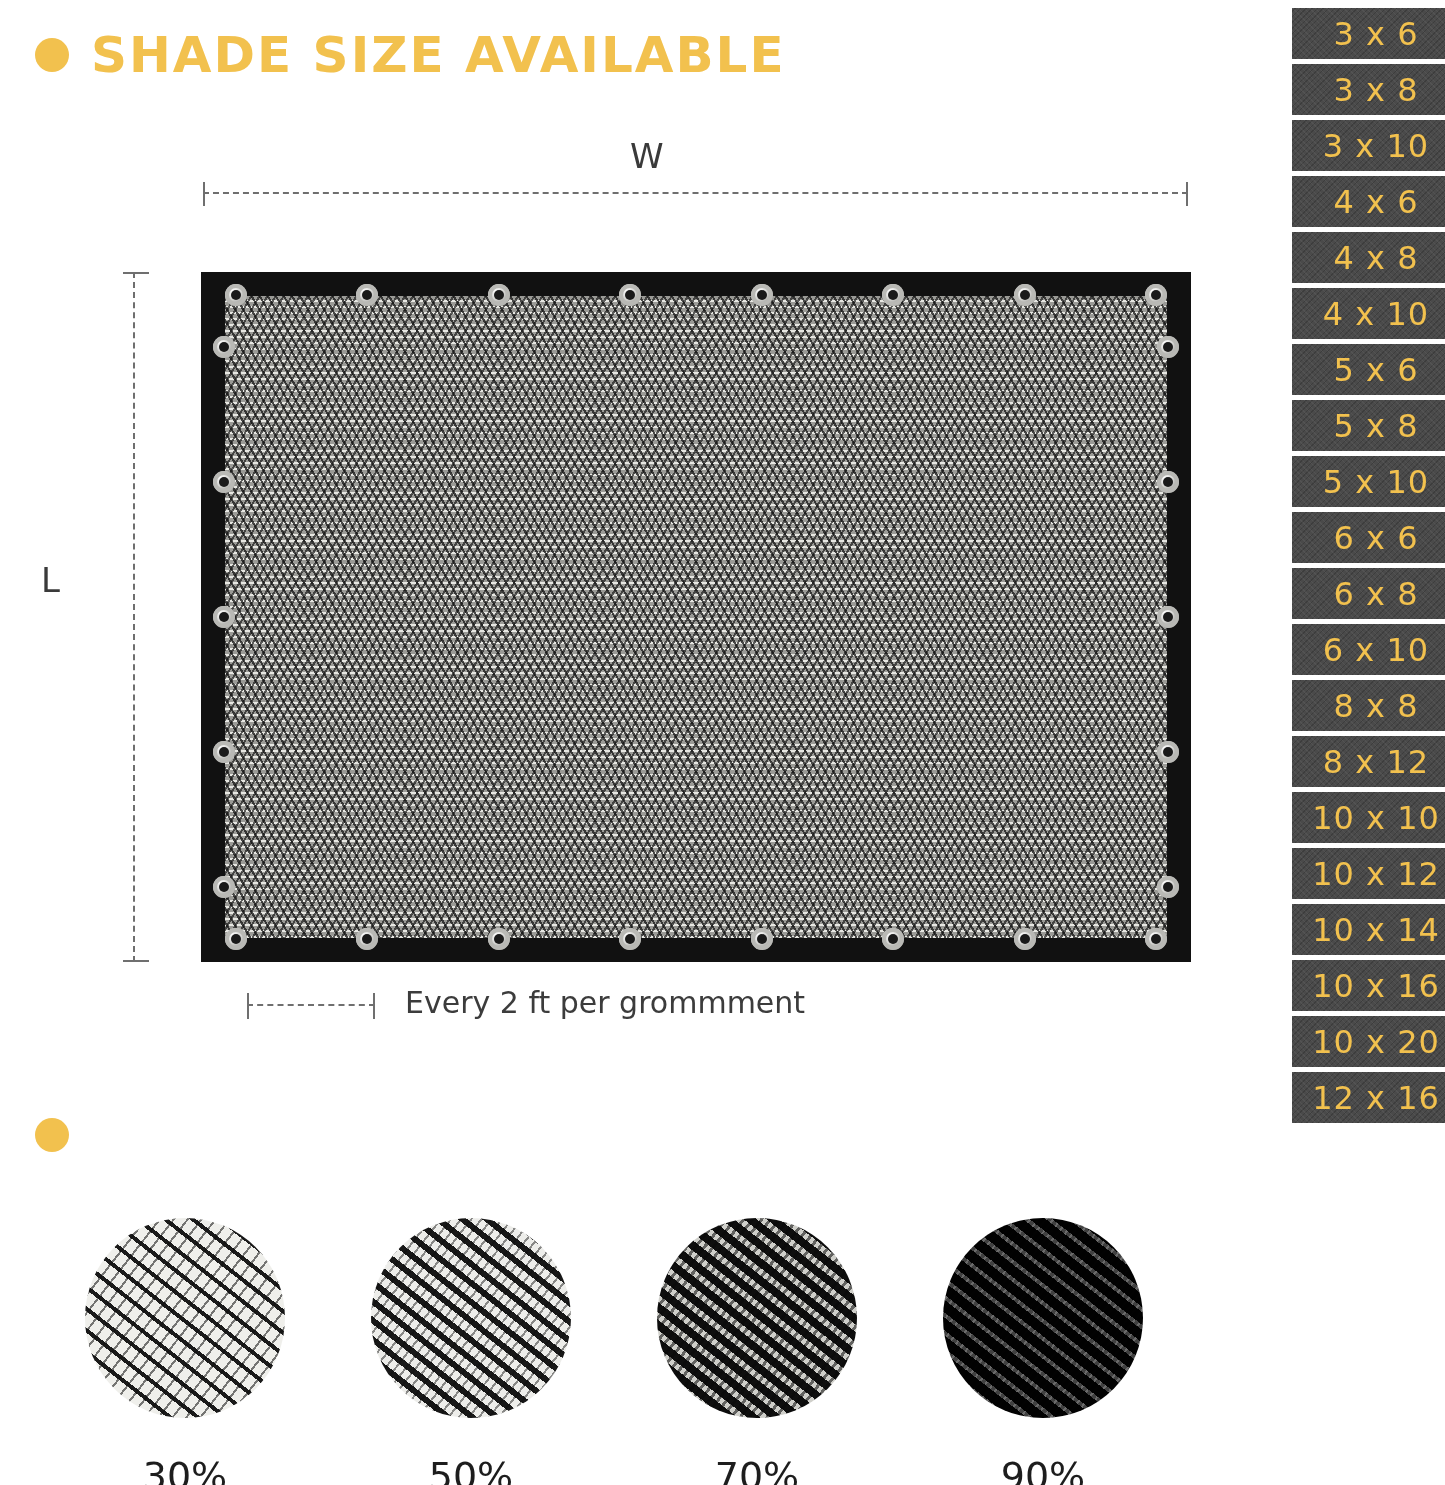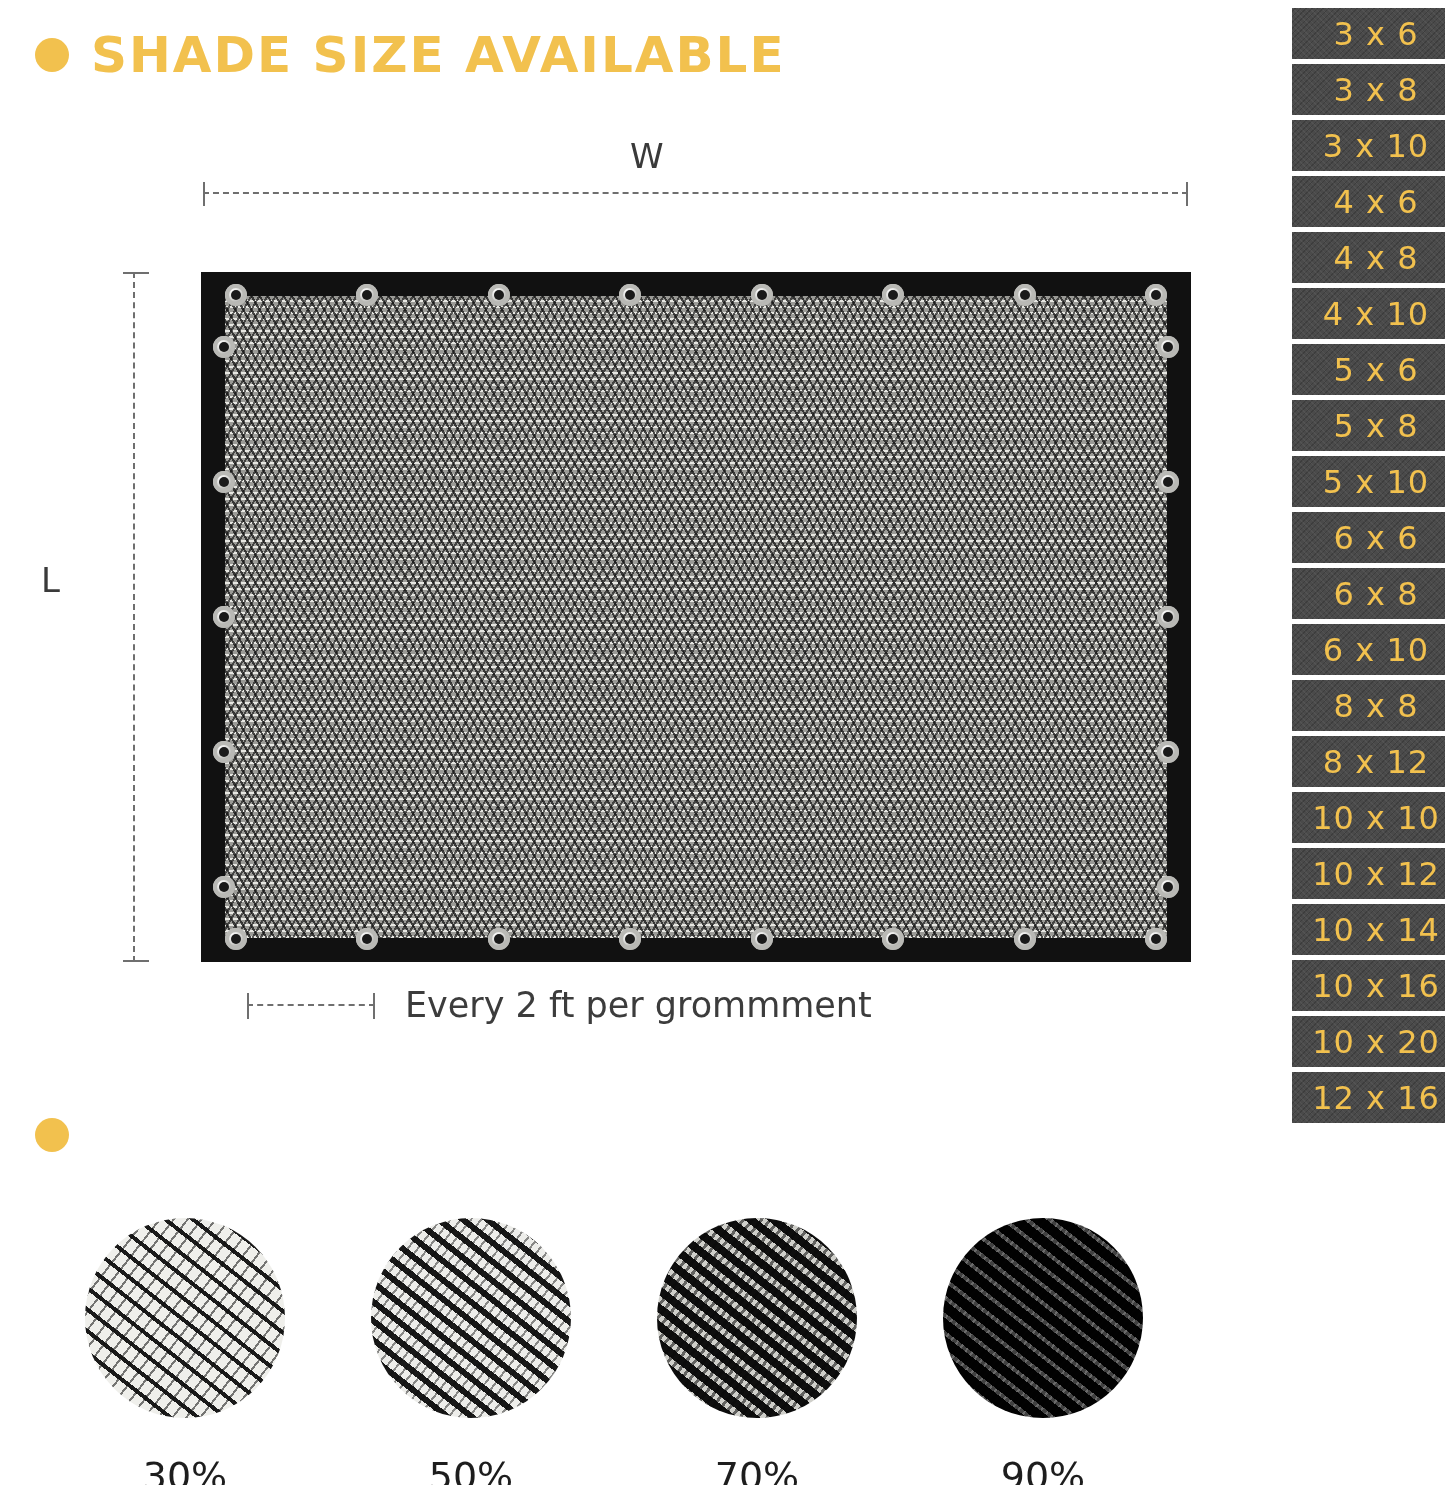--- a/index.html
+++ b/index.html
@@ -126,21 +126,21 @@
     left: 6px; top: 6px;
     width: 10px; height: 10px;
     border-radius: 50%;
     background: #1a1a1a;
   }
 
   
   #grommet-caption {
     position: absolute;
     left: 380px; top: 865px;
-    font-size: 35px;
+    font-size: 30px;
     color: #3c3c3c;
     font-family: "DejaVu Sans", sans-serif;
     text-align: right;
   }
   #grommet-gap {
     position: absolute;
     left: 222px; top: 884px;
     width: 128px; height: 20px;
     border-top: 2px dashed #6f6f6f;
   }

